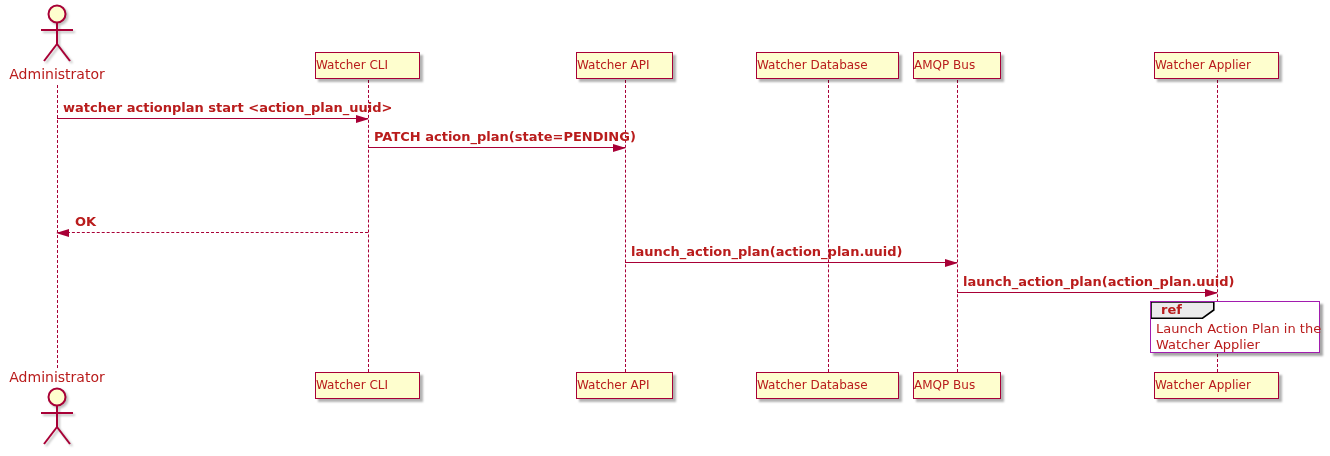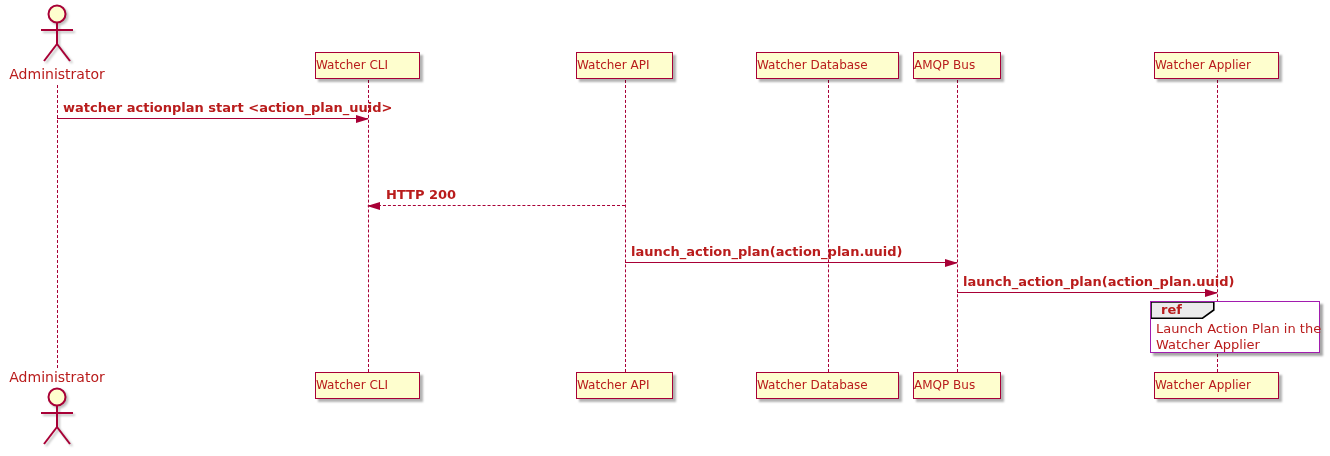--- a/index.html
+++ b/index.html
@@ -81,29 +81,35 @@
   <div class="pbox" style="left:913px;top:52px;width:86px;">AMQP Bus</div>
   <div class="pbox" style="left:1154px;top:52px;width:123px;">Watcher Applier</div>
 
   <div class="msg" style="left:57px;top:100px;width:311px;">
     <div class="msg-label">watcher actionplan start &lt;action_plan_uuid&gt;</div>
     <div class="msg-line">
         <span class="ah right"></span>
       </div>
   </div>
 
+  <div class="msg" style="left:368px;top:129px;width:257px;">
+    <div class="msg-label">PATCH action_plan(state=PENDING)</div>
+    <div class="msg-line">
+        <span class="ah right"></span>
+      </div>
+  </div>
 
 
-  <div class="msg rtl dashed" style="left:368px;top:187px;width:257px;">
-    <div class="msg-label">HTTP 200</div>
+
+  <div class="msg rtl dashed" style="left:57px;top:214px;width:311px;">
+    <div class="msg-label">OK</div>
     <div class="msg-line">
         <span class="ah left"></span>
       </div>
   </div>
-
 
   <div class="msg" style="left:625px;top:244px;width:332px;">
     <div class="msg-label">launch_action_plan(action_plan.uuid)</div>
     <div class="msg-line">
         <span class="ah right"></span>
       </div>
   </div>
 
   <div class="msg" style="left:957px;top:274px;width:260px;">
     <div class="msg-label">launch_action_plan(action_plan.uuid)</div>

